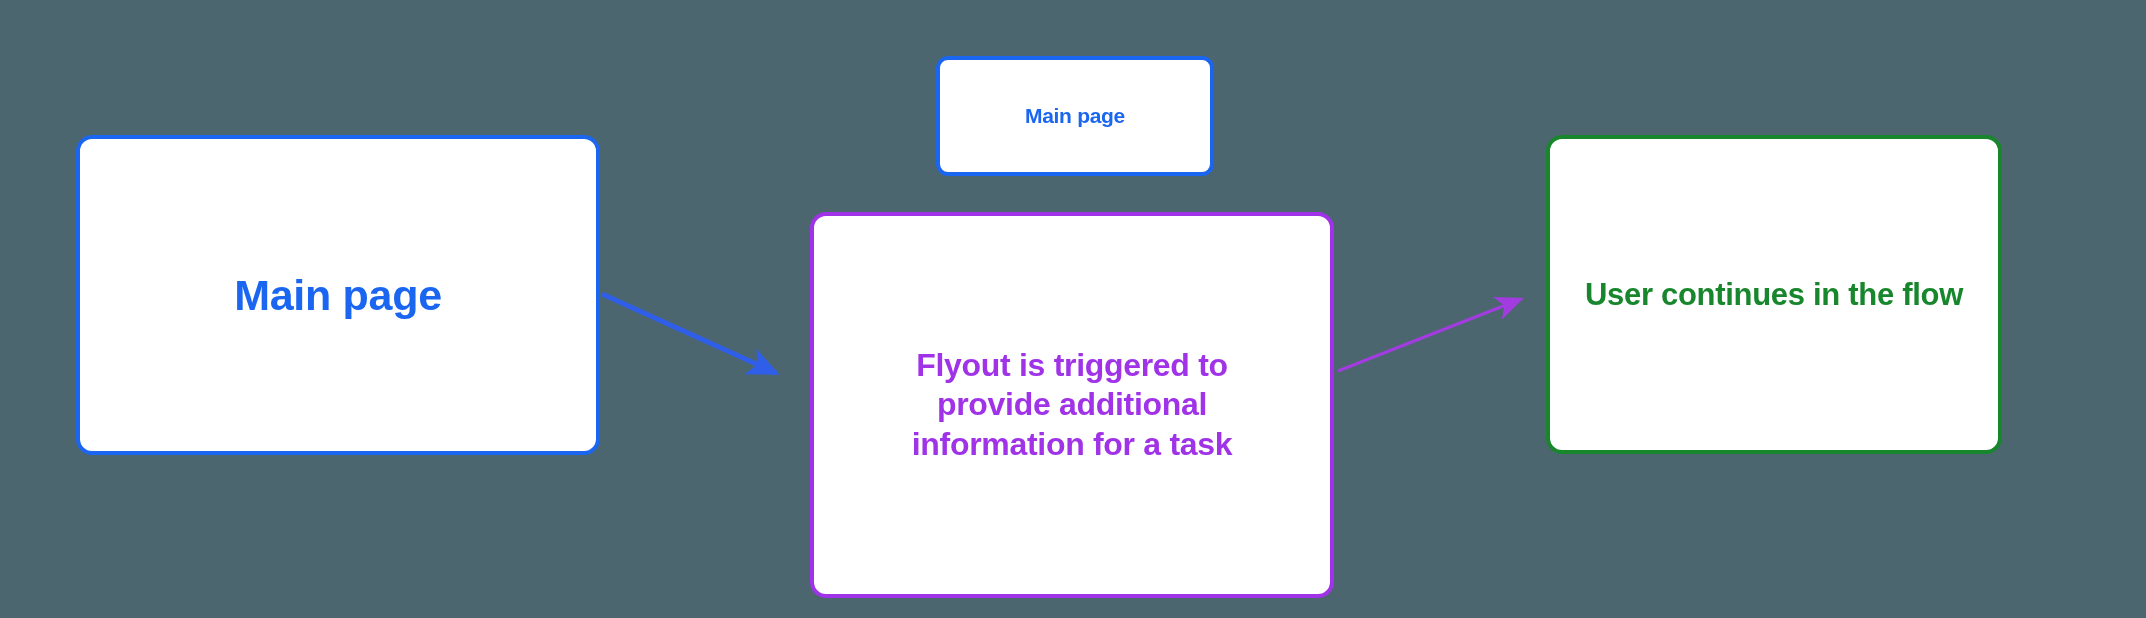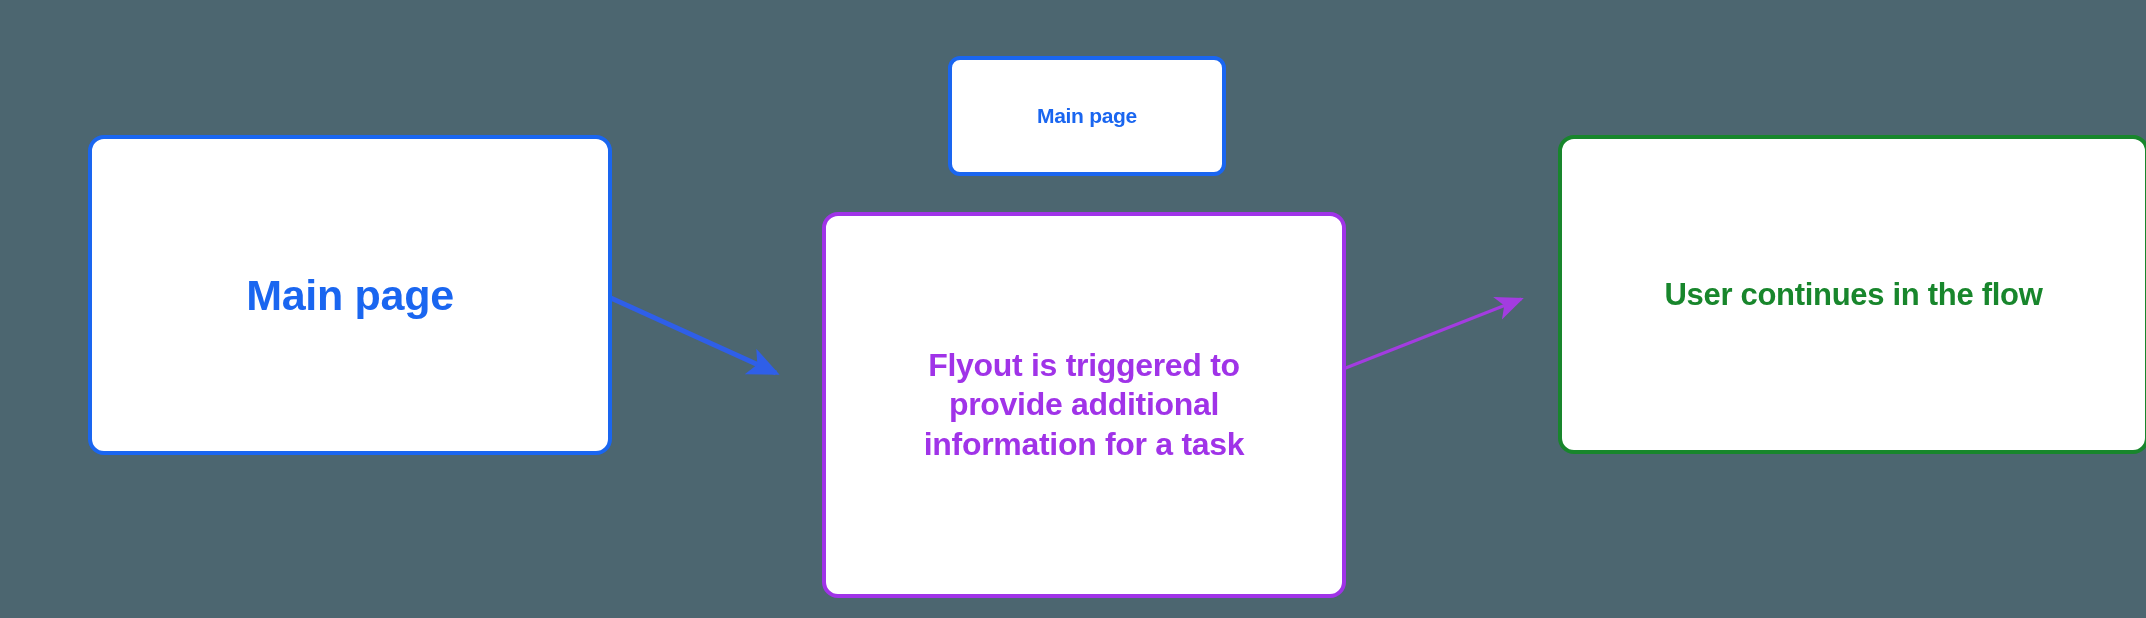--- a/index.html
+++ b/index.html
@@ -22,21 +22,20 @@
     border-style: solid;
     border-radius: 14px;
     display: flex;
     align-items: center;
     justify-content: center;
     box-sizing: border-box;
     text-align: center;
     font-weight: 700;
     line-height: 1.22;
     letter-spacing: -0.3px;
-    margin-left: 12px;
   }
 
   
   #node-main-page-large {
     left: 76px;
     top: 135px;
     width: 524px;
     height: 320px;
     border-width: 4px;
     border-color: #1a66f0;
@@ -72,21 +71,21 @@
     padding: 0 34px;
   }
   #node-flyout .label {
     max-width: 370px;
   }
 
   
   #node-outcome {
     left: 1546px;
     top: 135px;
-    width: 591px;
+    width: 456px;
     height: 319px;
     border-width: 4px;
     border-color: #18862c;
     border-radius: 16px;
     color: #18862c;
     font-size: 31px;
     padding: 0 26px;
   }
 
   

